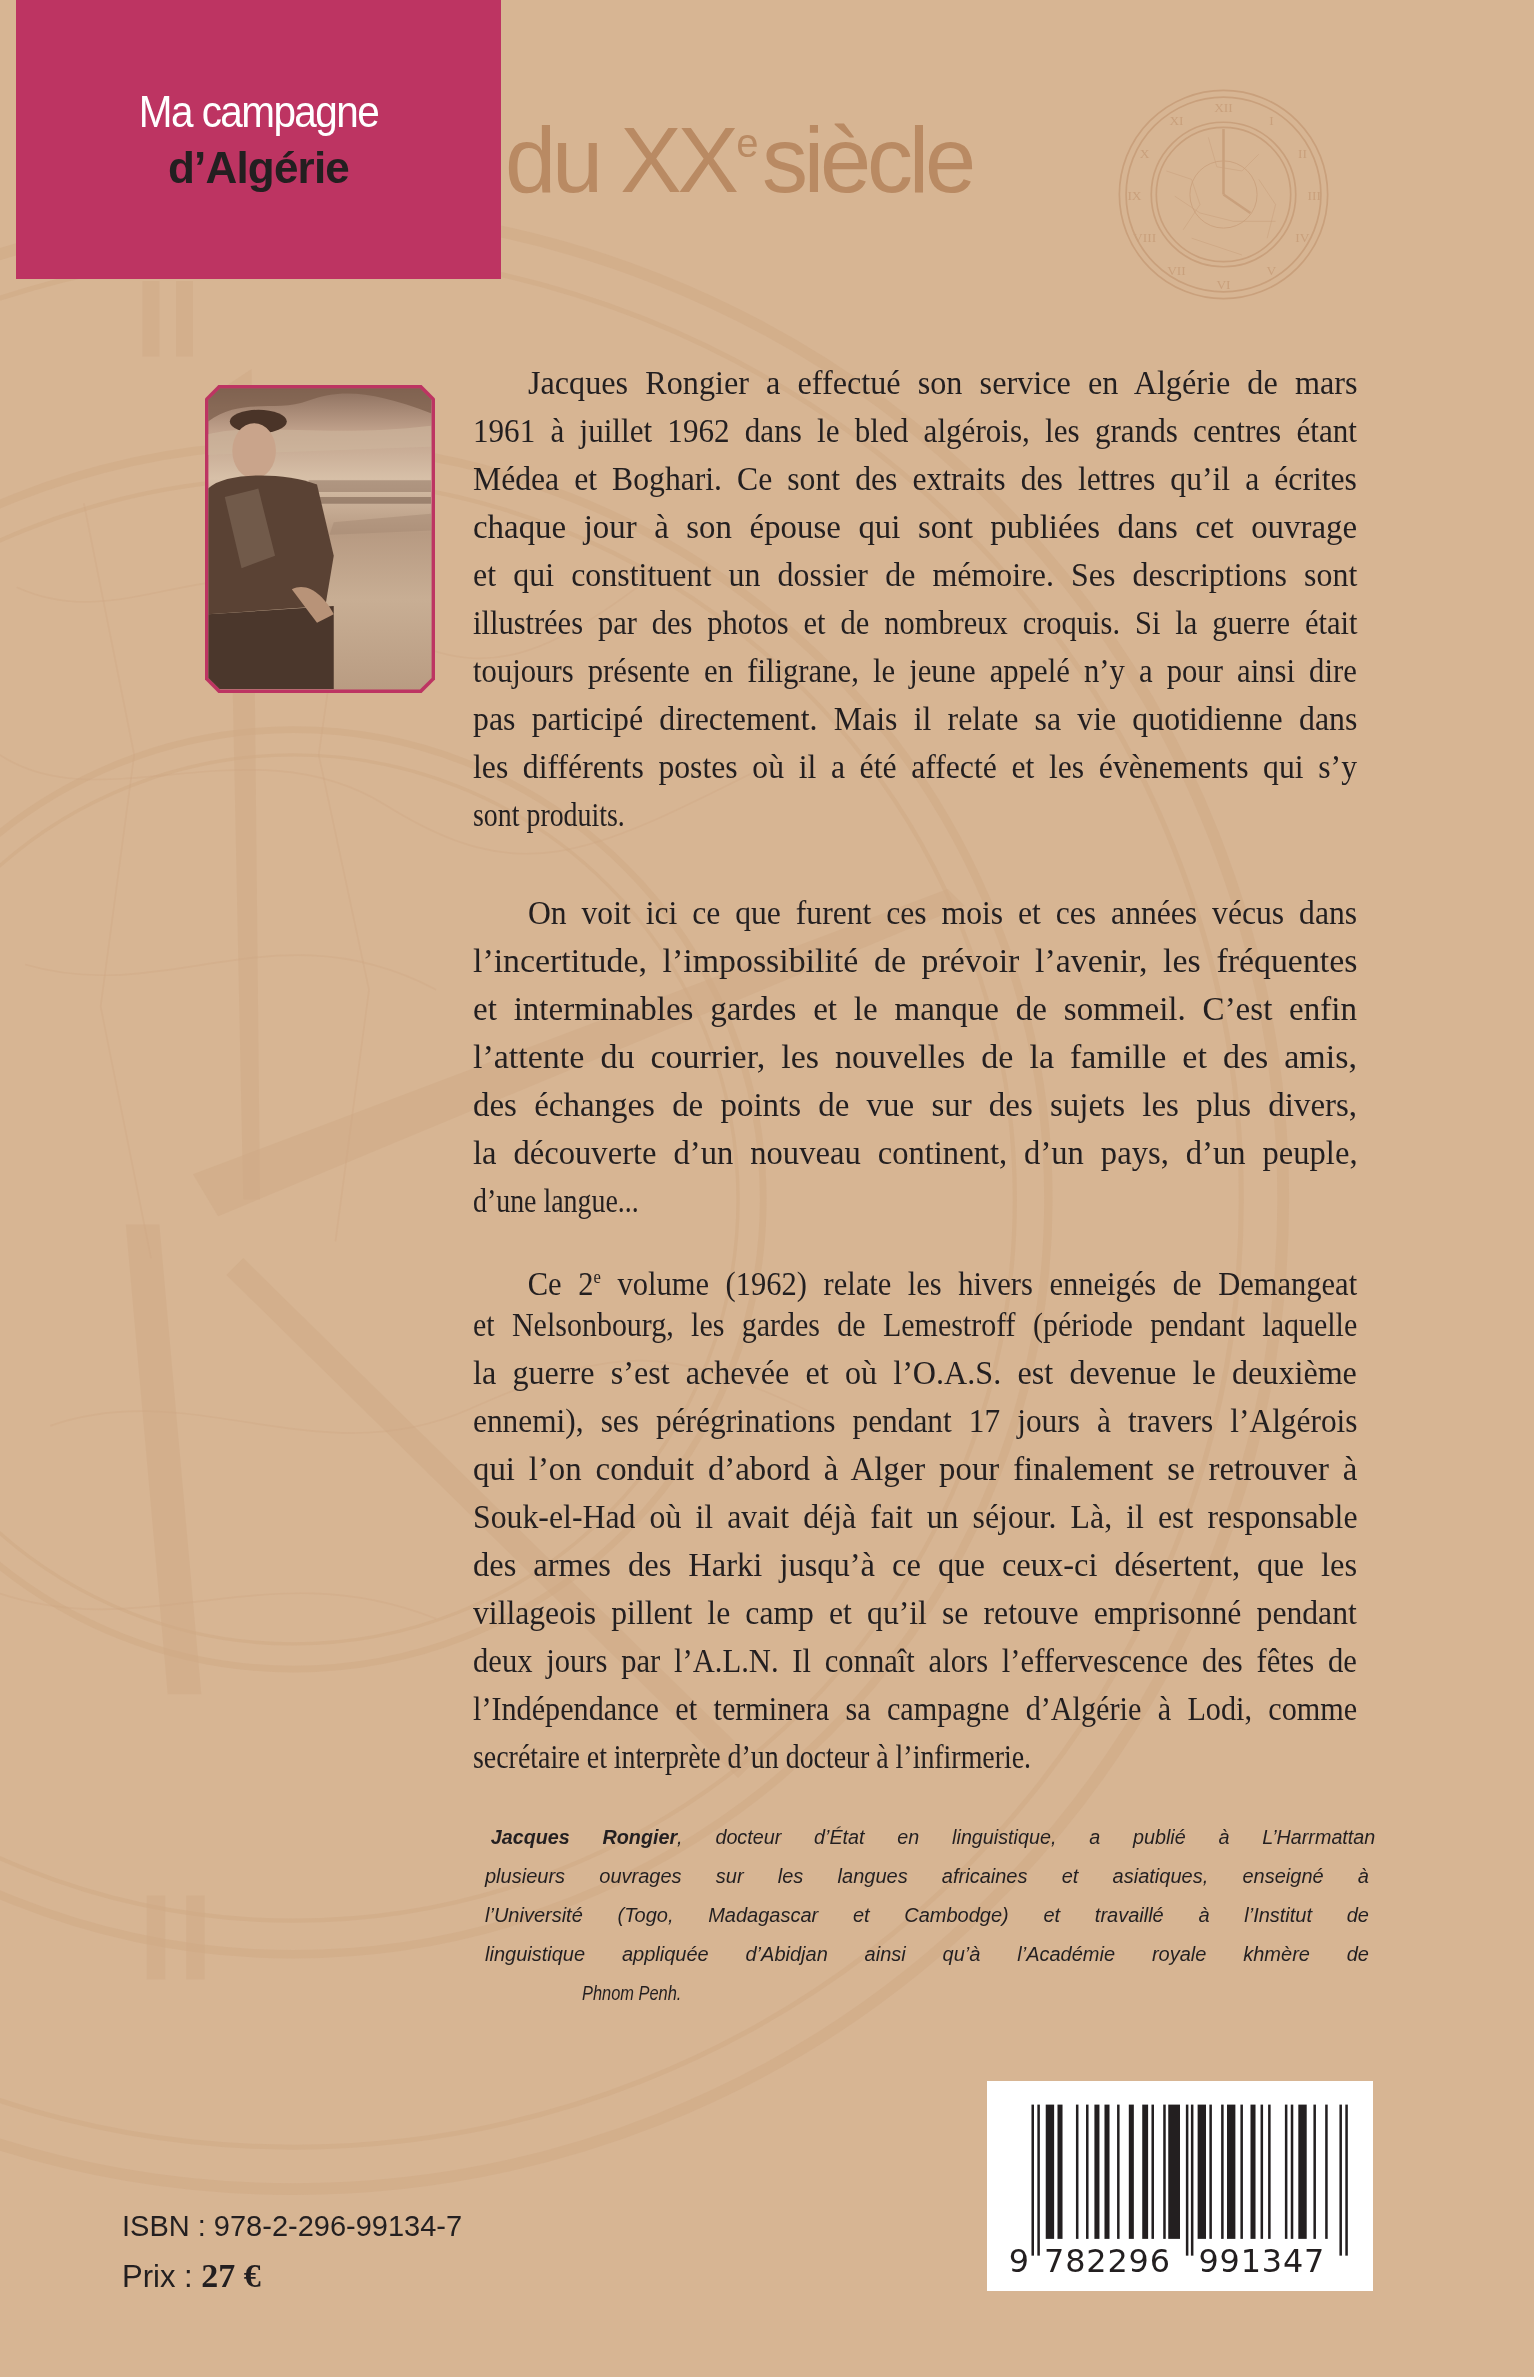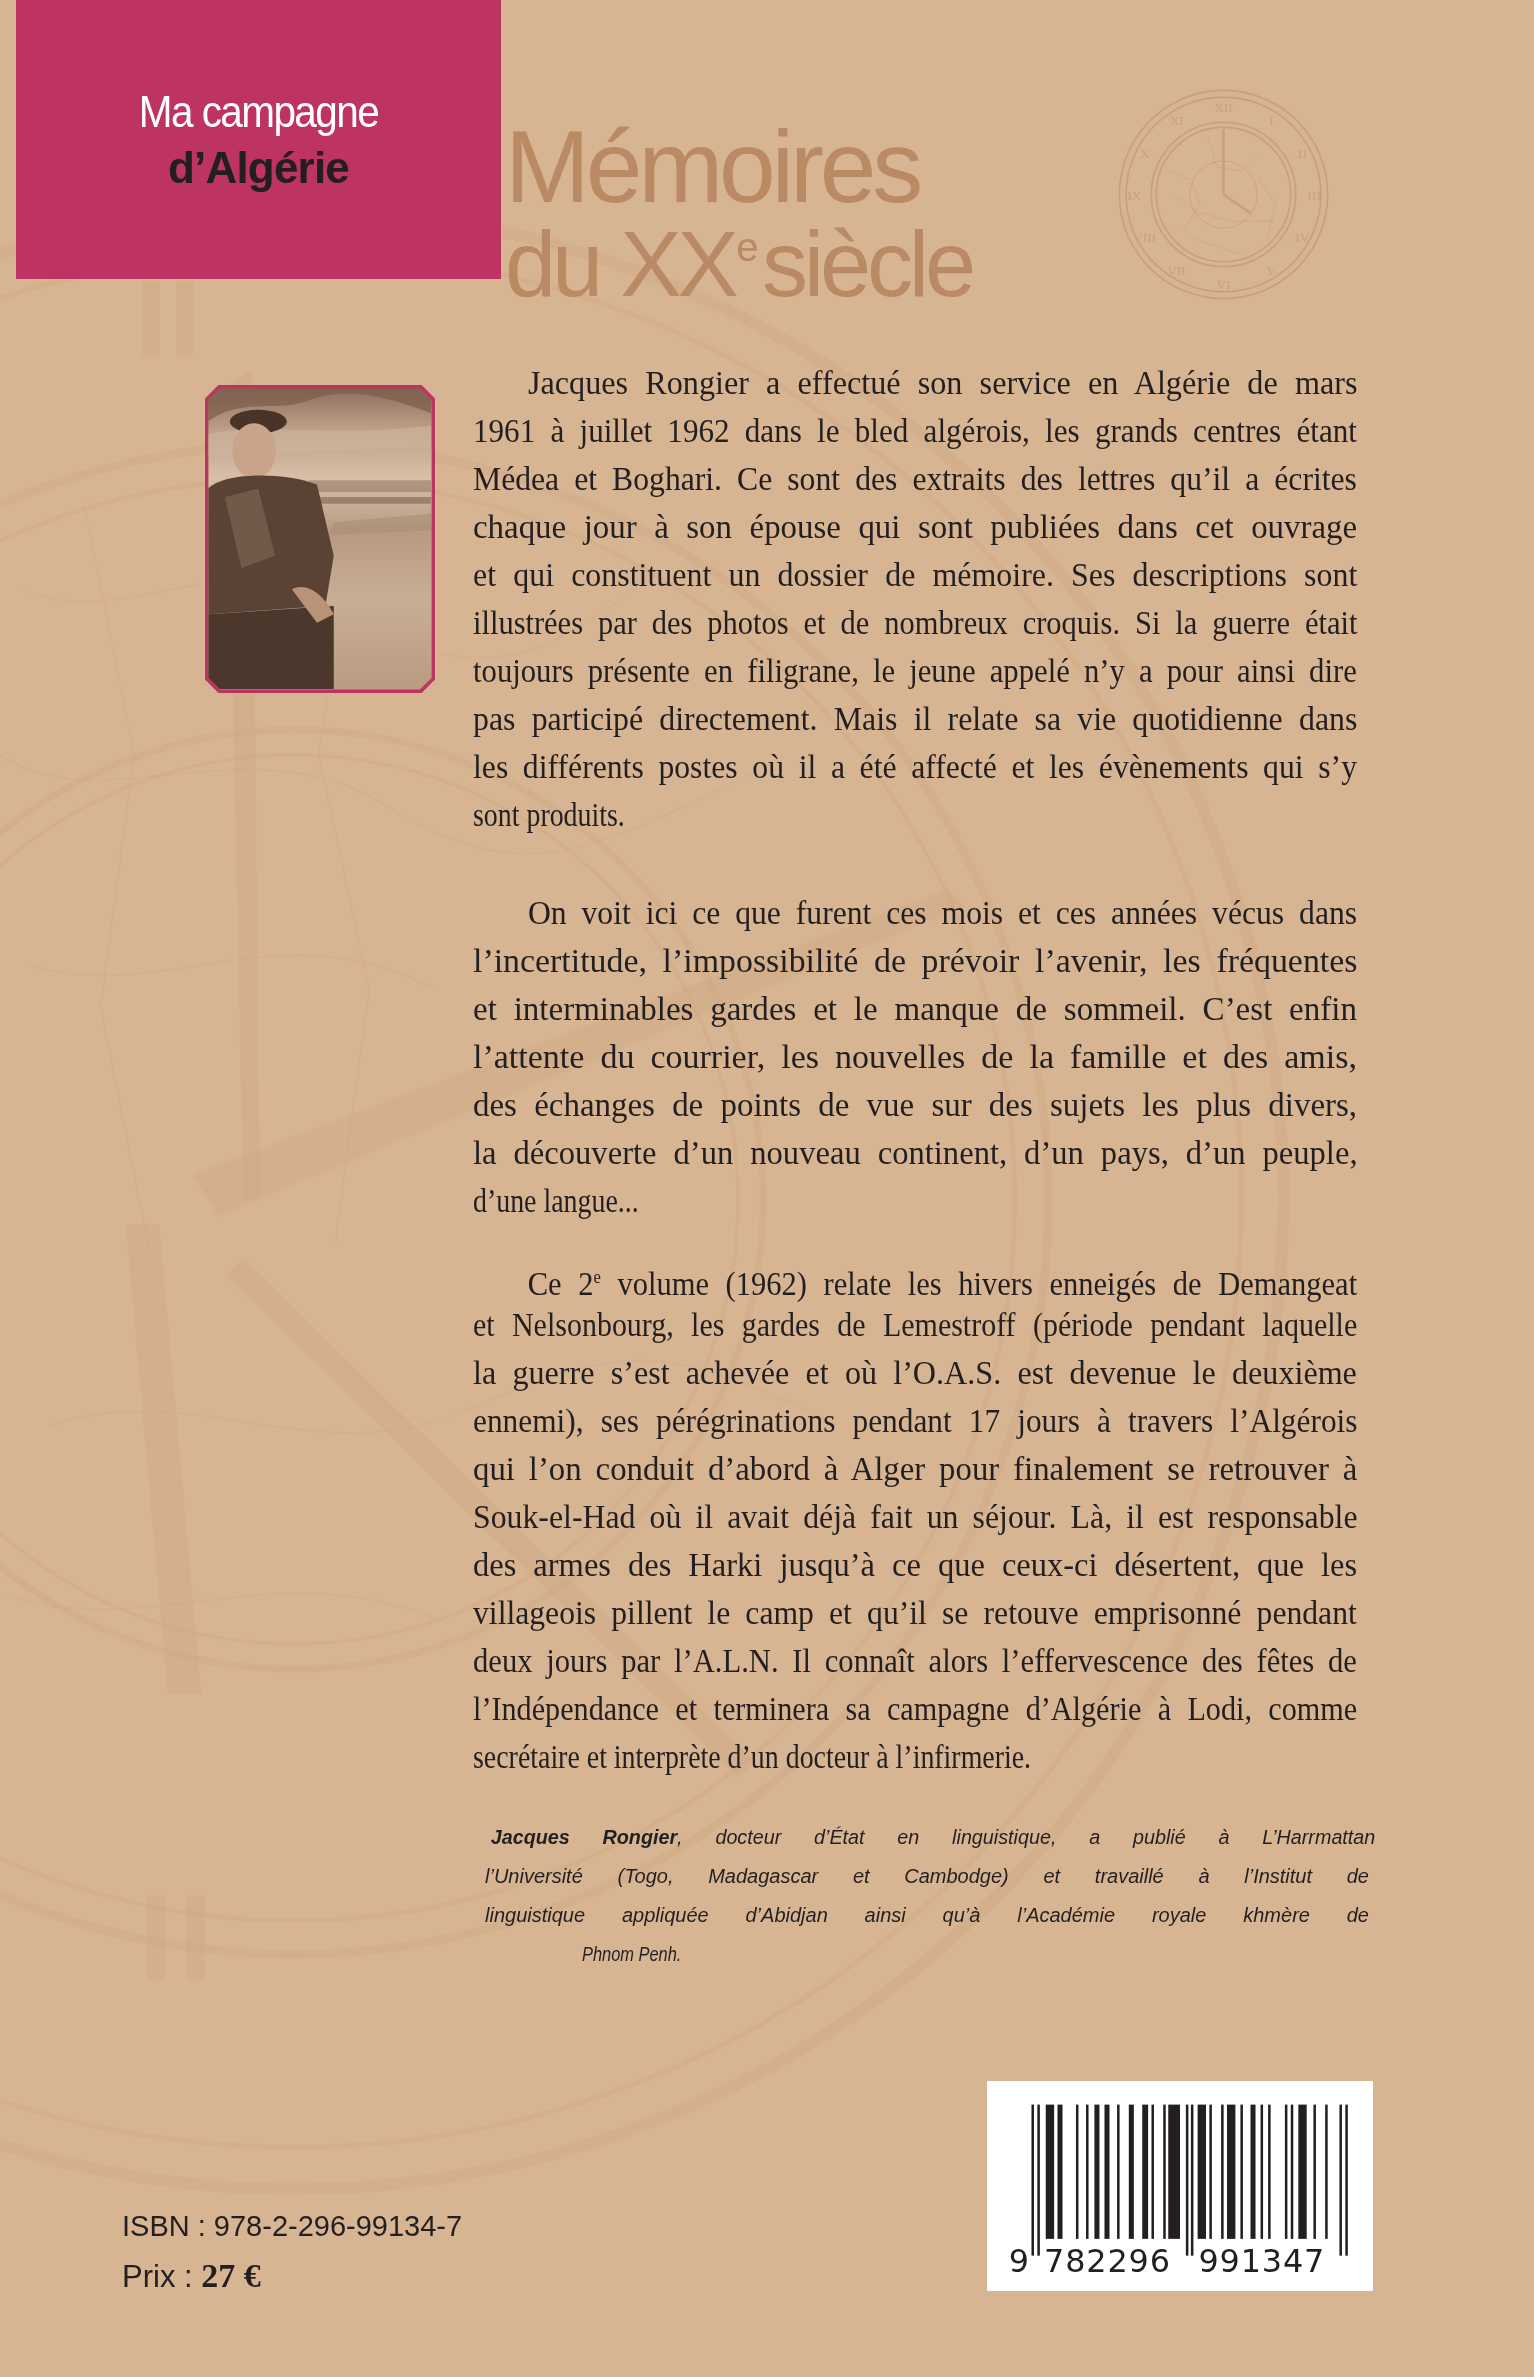--- a/index.html
+++ b/index.html
@@ -101,21 +101,20 @@
     <path d="M420,620 L380,900 L440,1180 L400,1480"></path>
   </g>
 </svg>
 
 <div class="title-box">
   <div class="title-line1">Ma campagne</div>
   <div class="title-line2">d’Algérie</div>
 </div>
 
 <div class="series">
-  <span class="series-line1">Mémoires</span>
   <span class="series-line2"><span>du XX</span><sup>e</sup><span>siècle</span></span>
 </div>
 
 <svg class="clock-emblem" viewBox="0 0 256 256" xmlns="http://www.w3.org/2000/svg">
   <g fill="none" stroke="#c9a07c" stroke-width="2">
     <circle cx="128" cy="128" r="124"></circle>
     <circle cx="128" cy="128" r="116"></circle>
     <circle cx="128" cy="128" r="86"></circle>
     <circle cx="128" cy="128" r="80"></circle>
     <circle cx="128" cy="128" r="40" stroke-width="1"></circle>
@@ -193,20 +192,21 @@
   <span class="ln" style="transform: scaleX(0.935); width: 946px; padding-left: 0px; box-sizing: border-box;">Souk-el-Had où il avait déjà fait un séjour. Là, il est responsable</span>
   <span class="ln" style="transform: scaleX(0.9558); width: 925px; padding-left: 0px; box-sizing: border-box;">des armes des Harki jusqu’à ce que ceux-ci désertent, que les</span>
   <span class="ln" style="transform: scaleX(0.9313); width: 949px; padding-left: 0px; box-sizing: border-box;">villageois pillent le camp et qu’il se retouve emprisonné pendant</span>
   <span class="ln" style="transform: scaleX(0.9001); width: 982px; padding-left: 0px; box-sizing: border-box;">deux jours par l’A.L.N. Il connaît alors l’effervescence des fêtes de</span>
   <span class="ln" style="transform: scaleX(0.8877); width: 996px; padding-left: 0px; box-sizing: border-box;">l’Indépendance et terminera sa campagne d’Algérie à Lodi, comme</span>
   <span class="ln last" style="transform: scaleX(0.82); width: 1078px; padding-left: 0px; box-sizing: border-box;">secrétaire et interprète d’un docteur à l’infirmerie.</span>
 </div>
 
 <div class="bio">
   <span class="ln" style="transform: scaleX(0.9873); width: 896px; padding-left: 0px; box-sizing: border-box;"><b>Jacques Rongier</b><span>, docteur d’État en linguistique, a publié à L’Harrmattan</span></span>
+  <span class="ln">plusieurs ouvrages sur les langues africaines et asiatiques, enseigné à</span>
   <span class="ln">l’Université (Togo, Madagascar et Cambodge) et travaillé à l’Institut de</span>
   <span class="ln">linguistique appliquée d’Abidjan ainsi qu’à l’Académie royale khmère de</span>
   <span class="ln last" style="transform: scaleX(0.82); width: 1078px; padding-left: 0px; box-sizing: border-box;">Phnom Penh.</span>
 </div>
 
 <div class="isbn">ISBN : 978-2-296-99134-7</div>
 <div class="price"><span>Prix : </span><span class="amount">27 €</span></div>
 
 <div class="barcode-box">
   <svg class="barcode-svg" viewBox="0 0 460 250" xmlns="http://www.w3.org/2000/svg">

